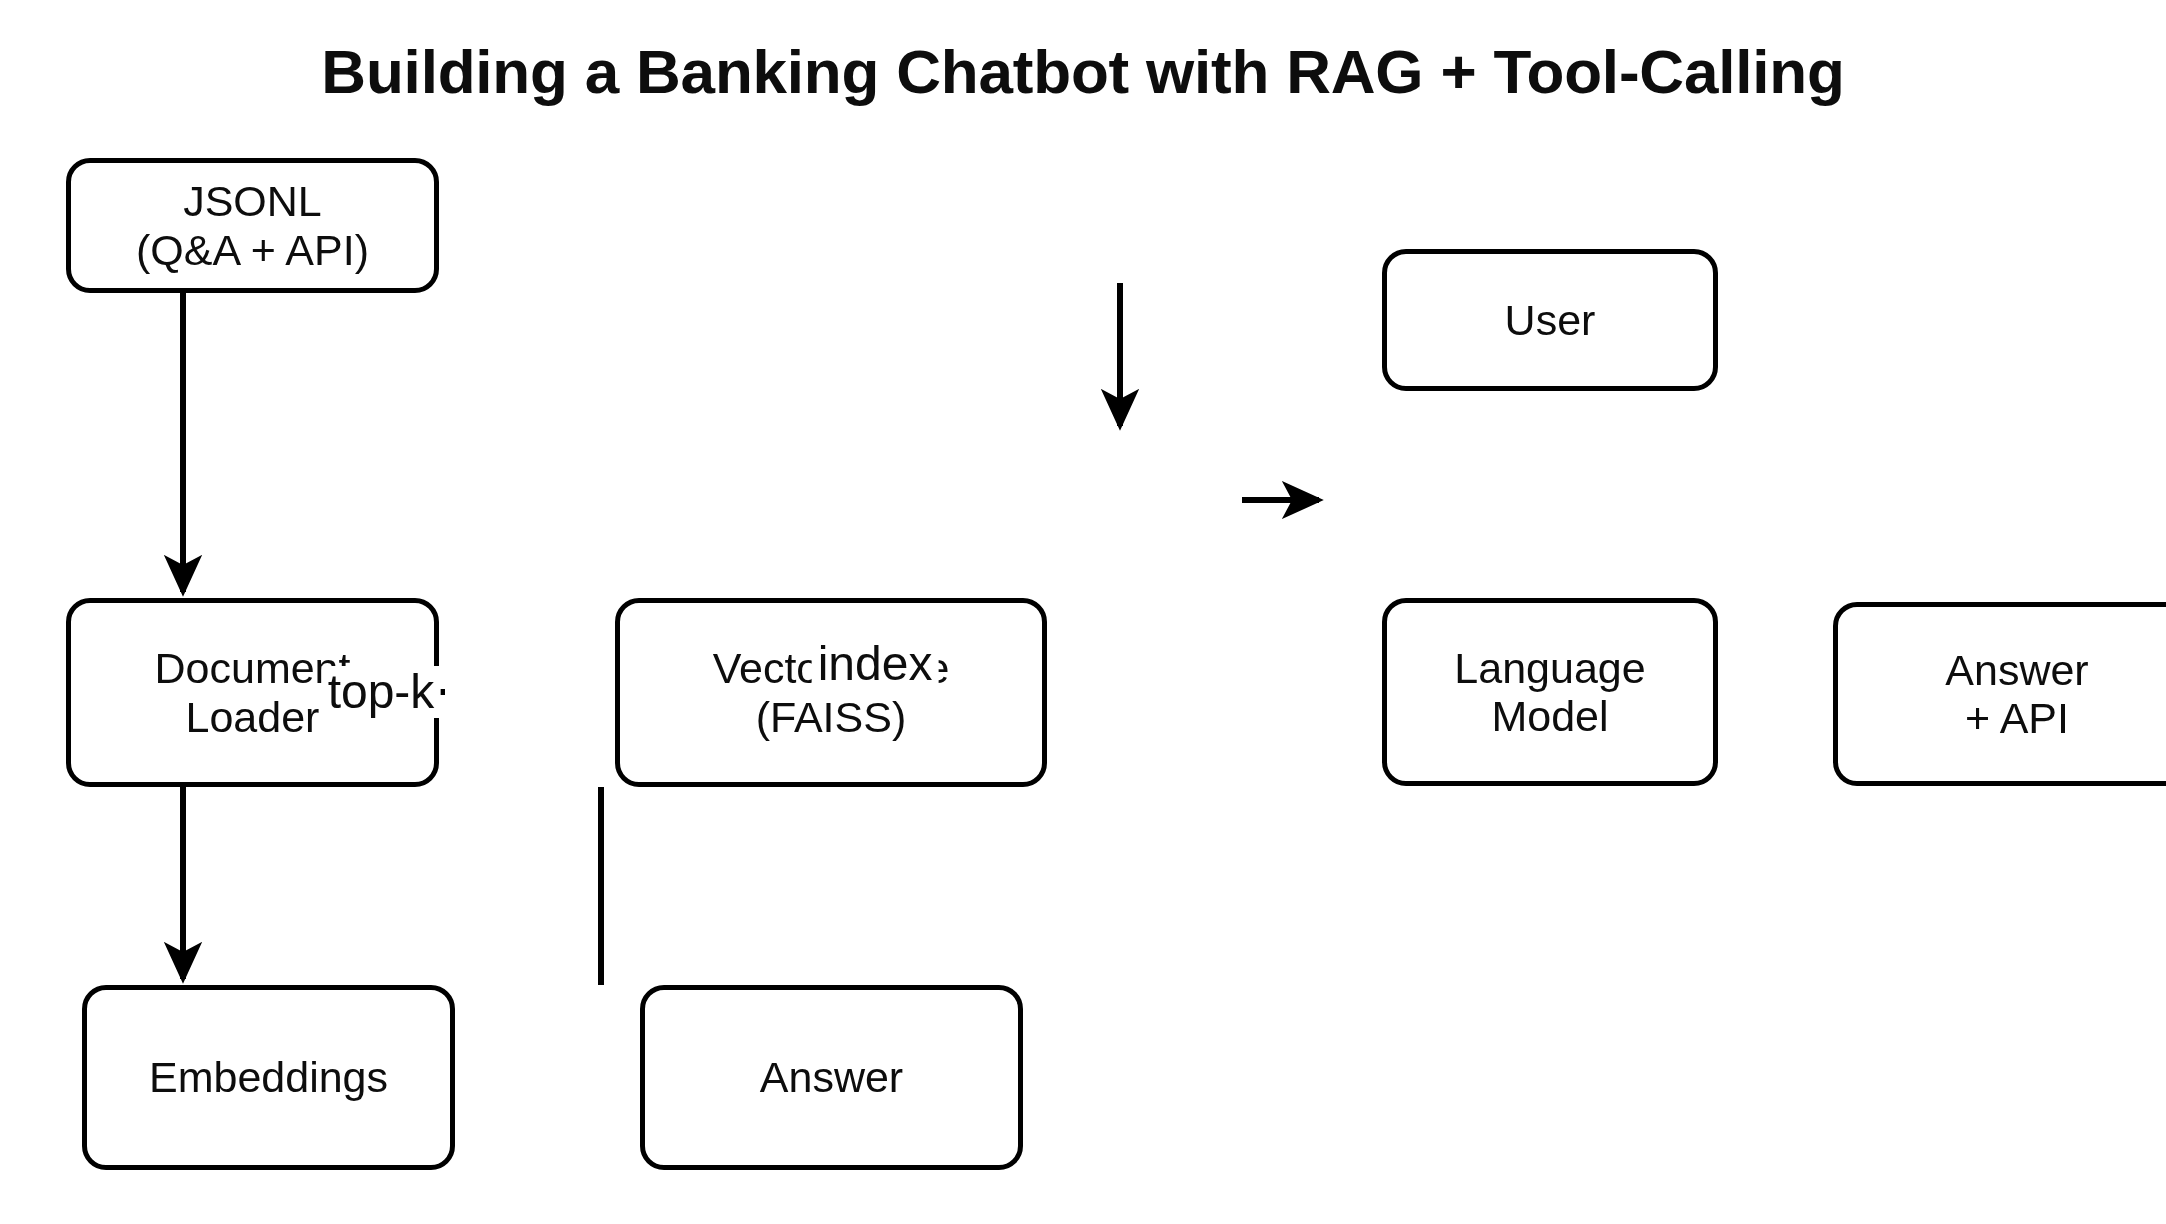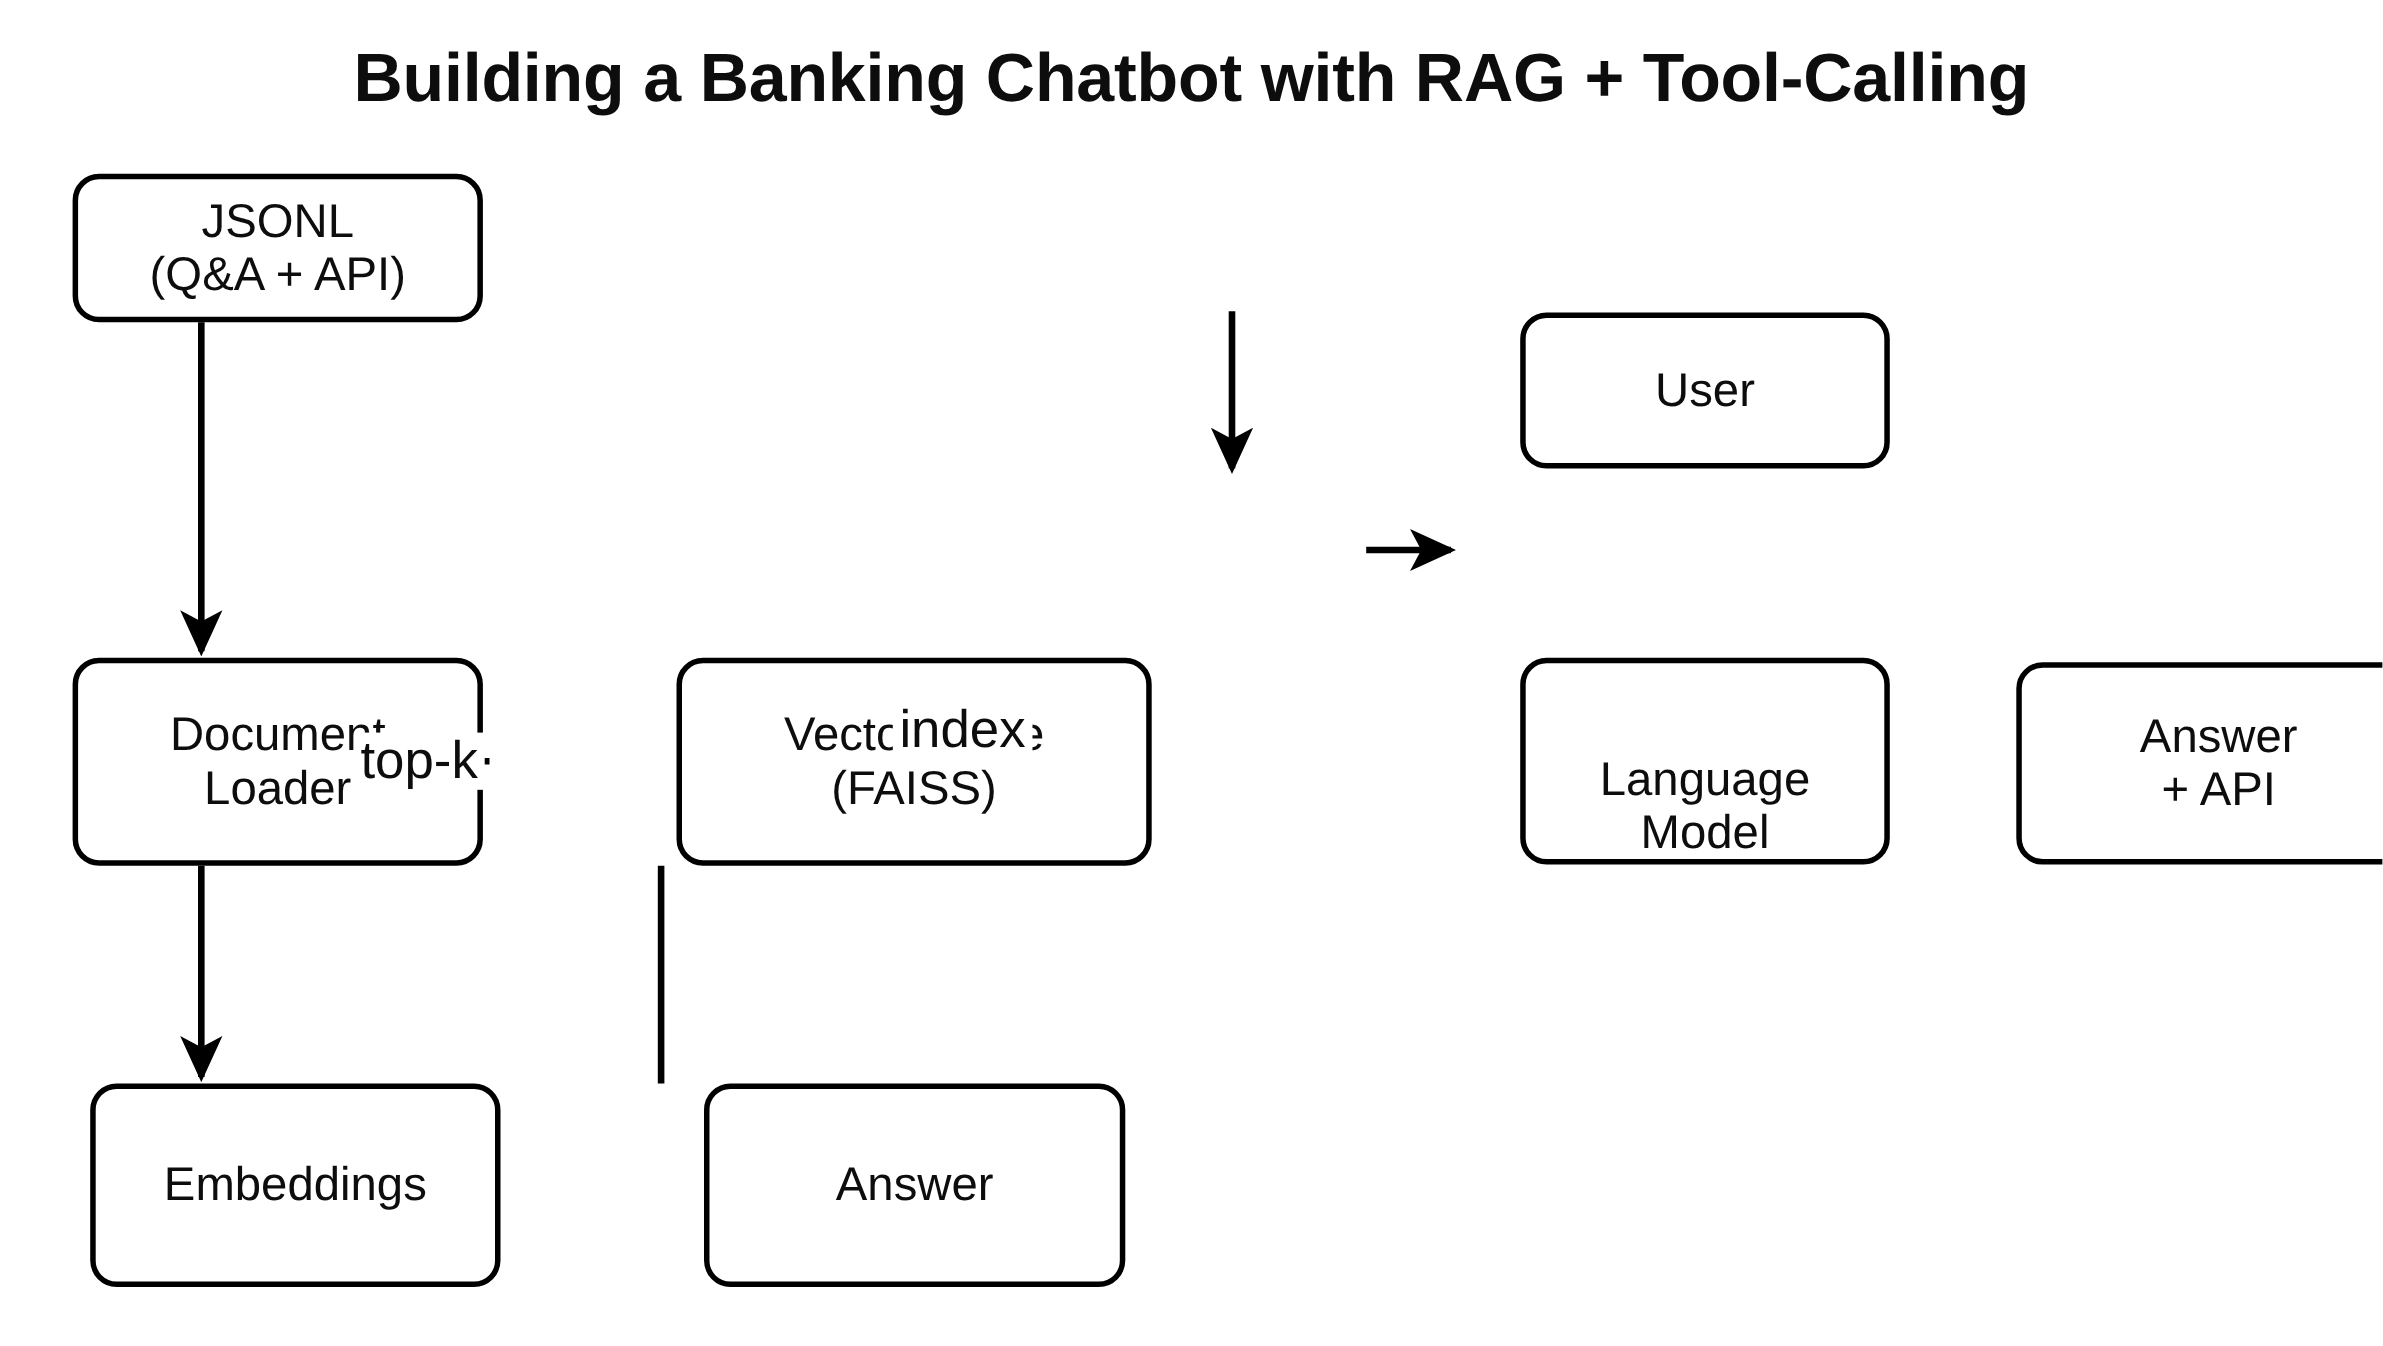--- a/index.html
+++ b/index.html
@@ -122,25 +122,25 @@
 
   <div class="node" id="node-vstore" style="left: 615px; top: 598px; width: 432px; height: 189px;">
     <span class="node-label">Vector Store
 (FAISS)</span>
   </div>
 
   <div class="node" id="node-context" style="left: 640px; top: 985px; width: 383px; height: 185px;">
     <span class="node-label">Answer</span>
   </div>
 
-  <div class="node" id="node-user" style="left: 1382px; top: 249px; width: 336px; height: 142px; margin-top: 35px;">
+  <div class="node" id="node-user" style="left: 1382px; top: 249px; width: 336px; height: 142px;">
     <span class="node-label">User</span>
   </div>
 
-  <div class="node" id="node-llm" style="left: 1382px; top: 598px; width: 336px; height: 188px; align-items: flex-end;">
+  <div class="node" id="node-llm" style="left: 1382px; top: 598px; width: 336px; height: 188px;">
     <span class="node-label">Language
 Model</span>
   </div>
 
   <div class="node" id="node-answer" style="left: 1833px; top: 602px; width: 368px; height: 184px;">
     <span class="node-label">Answer
 + API</span>
   </div>
 
   <div class="edge-label" id="label-topk" style="left:381px; top:692px;">top-k</div>

